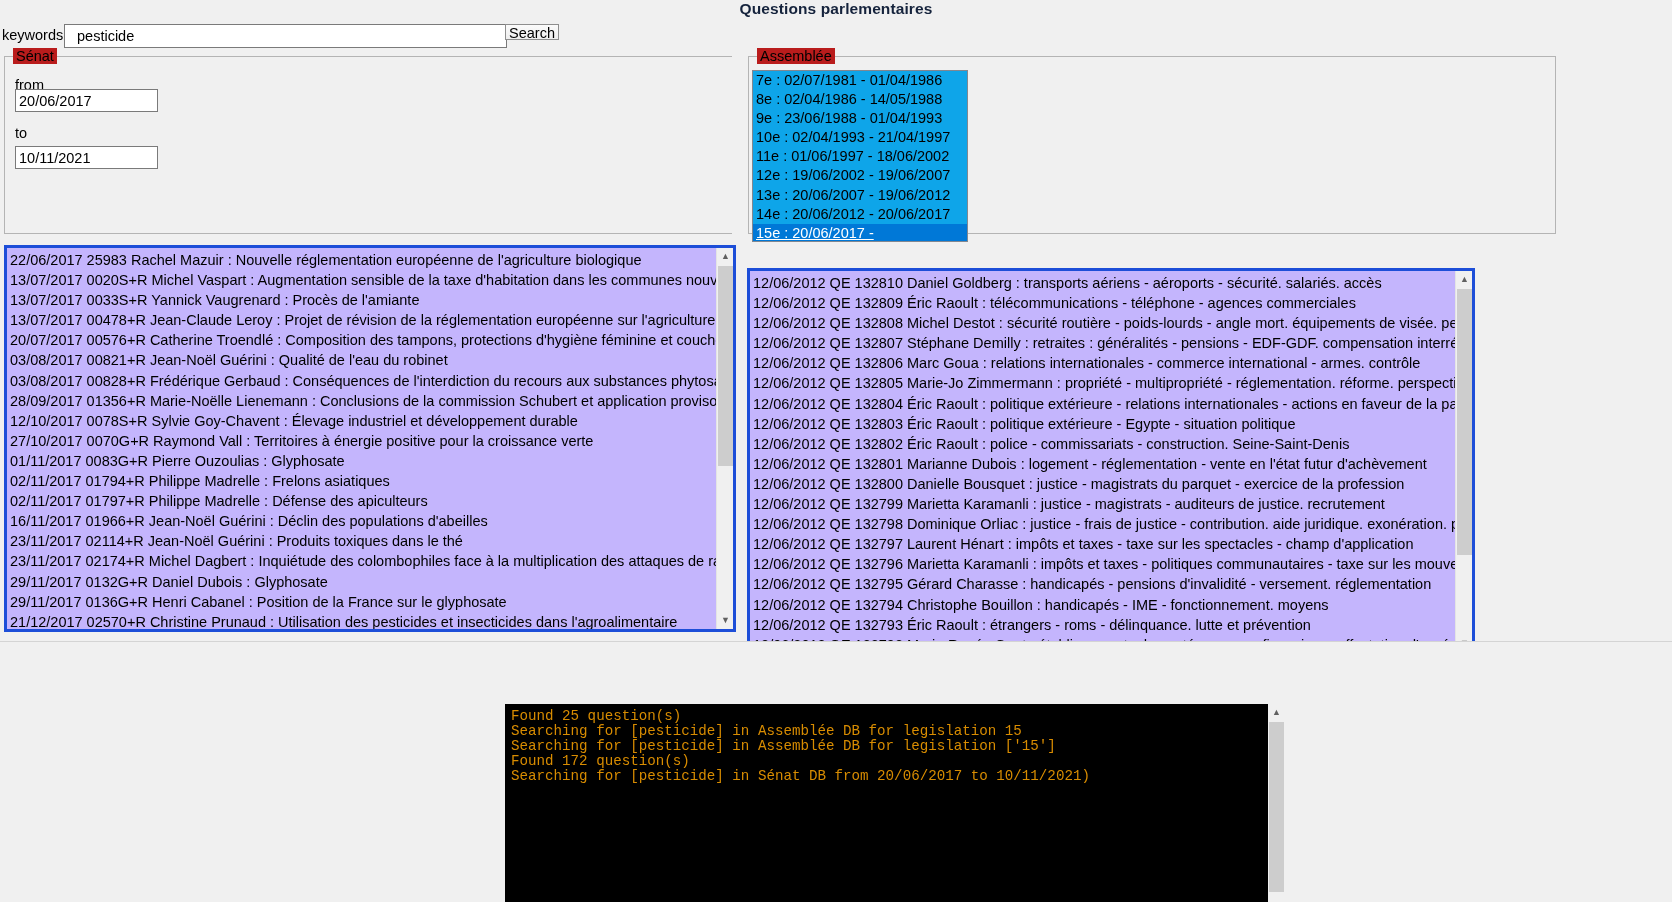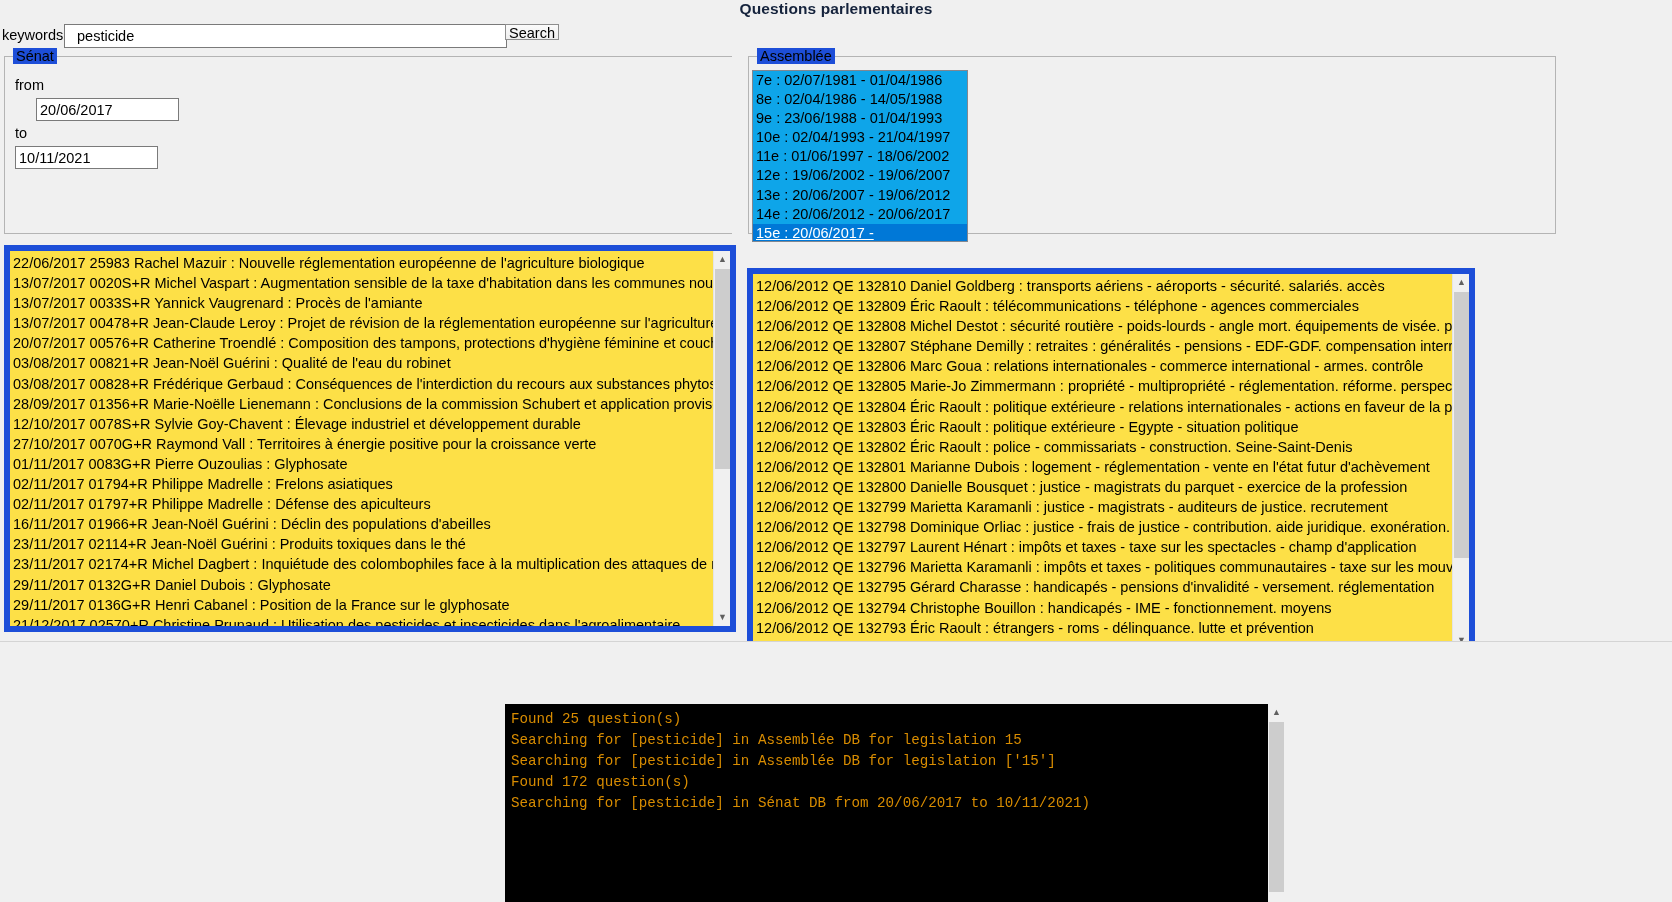--- a/index.html
+++ b/index.html
@@ -56,21 +56,21 @@
 
   
   .groupbox {
     position: absolute;
     border: 1px solid #b4b4b4;
     border-radius: 0;
   }
   .groupbox > .legend {
     position: absolute;
     top: -9px; left: 8px;
-    background: #1d4ed8;
+    background: #b91c1c;
     padding: 0 3px;
     font-size: 14.5px;
     color: #000;
   }
   #senat-group { left: 4px; top: 56px; width: 728px; height: 178px; border-right: none;}
   #assemblee-group { left: 748px; top: 56px; width: 808px; height: 178px; }
 
   .field-label {
     position: absolute;
     font-size: 14.5px;
@@ -105,22 +105,22 @@
   }
   .legis-item.selected {
     background: #0078d7;
     color: #fff;
     text-decoration: underline;
   }
 
   
   .result-list {
     position: absolute;
-    background: #fde047;
-    border: 6px solid #1d4ed8;
+    background: #c4b5fd;
+    border: 3px solid #1d4ed8;
     overflow: hidden;
   }
   #senat-results { left: 4px; top: 245px; width: 732px; height: 387px; }
   #assemblee-results { left: 747px; top: 245px; width: 728px; height: 387px; margin-top: 23px; }
   .result-inner {
     position: absolute; left: 0; top: 0; right: 17px; bottom: 0;
     overflow: hidden;
     padding-top: 2px;
   }
   .result-row {
@@ -168,21 +168,21 @@
     width: 780px; height: 198px;
     background: #000;
     overflow: hidden;
   }
   .console-inner {
     position: absolute; left: 0; top: 0; right: 17px; bottom: 0;
     padding: 5px 6px 0 6px;
     font-family: "Liberation Mono", "DejaVu Sans Mono", monospace;
     font-size: 14.2px;
     color: #d88c00;
-    line-height: 21px;
+    line-height: 15px;
     white-space: pre;
   }
   .console .vscroll {
     background: #f0f0f0;
     border-left: none;
   }
 </style>
 </head>
 <body>
 
@@ -192,21 +192,21 @@
 
   <div class="search-row">
     <span class="kw-label">keywords</span>
     <input class="kw-input" type="text" value="pesticide" style="">
     <button class="search-btn">Search</button>
   </div>
 
   <div class="groupbox" id="senat-group">
     <span class="legend">Sénat</span>
     <span class="field-label" style="left:10px; top:20px;">from</span>
-    <input class="date-input" style="left: 10px; top: 41px; margin-left: 21px;" type="text" value="20/06/2017">
+    <input class="date-input" style="left: 10px; top: 32px;" type="text" value="20/06/2017">
     <span class="field-label" style="left:10px; top:68px;">to</span>
     <input class="date-input" style="left: 10px; top: 89px;" type="text" value="10/11/2021">
   </div>
 
   <div class="groupbox" id="assemblee-group">
     <span class="legend">Assemblée</span>
   </div>
 
   <div class="legis-list" id="legis-list">
       <div class="legis-item">7e : 02/07/1981 - 01/04/1986</div>

